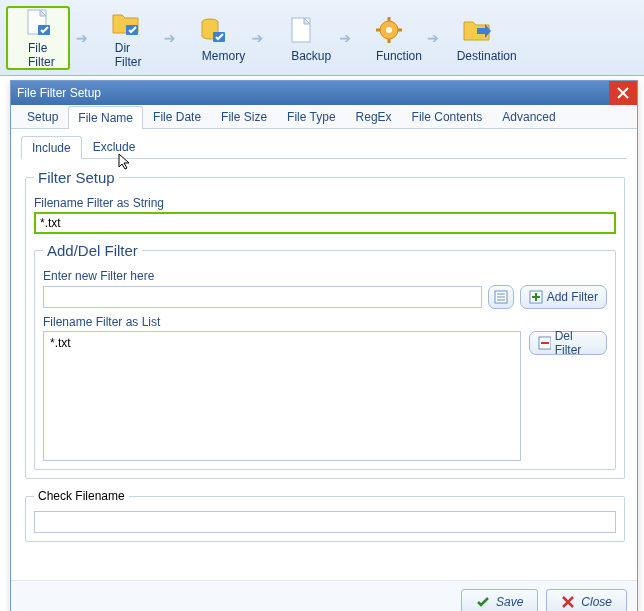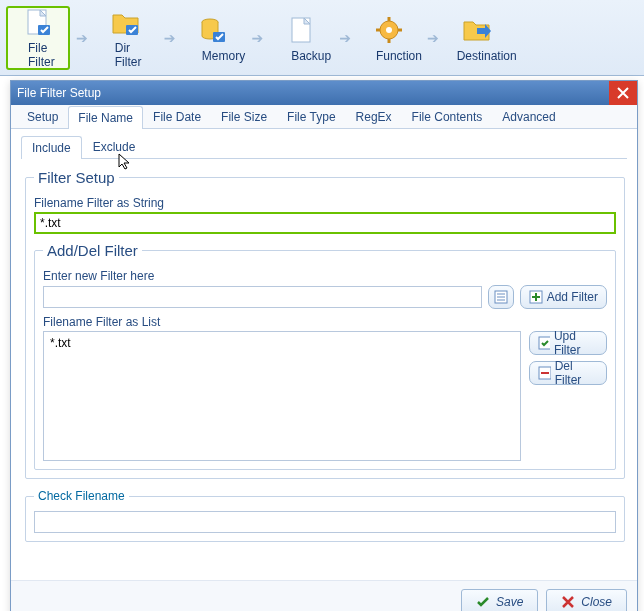--- a/index.html
+++ b/index.html
@@ -46,21 +46,21 @@
   .listrow { display: flex; gap: 8px; margin-top: 2px; }
   .listbox { flex: 1; height: 130px; border: 1px solid #b8c8dd; background: #fff; padding: 4px 6px; font-size: 12px; overflow:auto;}
   .side-btns { display: flex; flex-direction: column; gap: 6px; }
   .side-btns .btn-small { width: 78px; justify-content: flex-start; }
   
   .hl-green { border: 2px solid #6ac100 !important; }
   .string-field { height: 22px; border: 1px solid #b8c8dd; padding: 0 4px; font-size:12px; }
   
   .footer { display:flex; justify-content:flex-end; gap:8px; padding:8px 10px; border-top:1px solid #e1e8f2; background:#f5f8fc;}
   .btn-main { height:26px; padding:0 14px; border:1px solid #9fb9d6; background:linear-gradient(#f7fbff,#e2ecf7); border-radius:3px; display:inline-flex; align-items:center; gap:6px; color:#284d82; cursor:pointer;font-style:italic;}
-  .legend-check { color:#0369a1; padding:0 4px; font-size:12px;}
+  .legend-check { color:#000000; padding:0 4px; font-size:12px;}
   .check-fs { border:1px solid #c4d3e6; border-radius:2px; padding:8px 8px 8px 8px; margin-top:10px;}
 </style>
 </head>
 <body>
 
 <div class="ribbon">
   <div class="ribbon-item selected">
     <span class="ico">
       <svg width="32" height="32">
           <rect x="6" y="3" width="18" height="24" fill="#fff" stroke="#9fb9d6"></rect>
@@ -196,27 +196,20 @@
 
         <span class="lbl" style="margin-top:6px;">Filename Filter as List</span>
         <div class="listrow">
           <div class="listbox">
             <div>*.txt</div>
           </div>
           <div class="side-btns">
             <span class="btn-small">
               <svg width="14" height="14">
                   <rect x="1" y="1" width="12" height="12" fill="#fff" stroke="#6a8fc1"></rect>
-                  <path d="M4 7 l2 2 l4 -4" stroke="#2a8a2a" stroke-width="2" fill="none"></path>
-                </svg>
-              <span>Upd Filter</span>
-            </span>
-            <span class="btn-small">
-              <svg width="14" height="14">
-                  <rect x="1" y="1" width="12" height="12" fill="#fff" stroke="#6a8fc1"></rect>
                   <line x1="3" y1="7" x2="11" y2="7" stroke="#c33" stroke-width="2"></line>
                 </svg>
               <span>Del Filter</span>
             </span>
           </div>
         </div>
       </fieldset>
     </fieldset>
 
     <fieldset class="check-fs">

